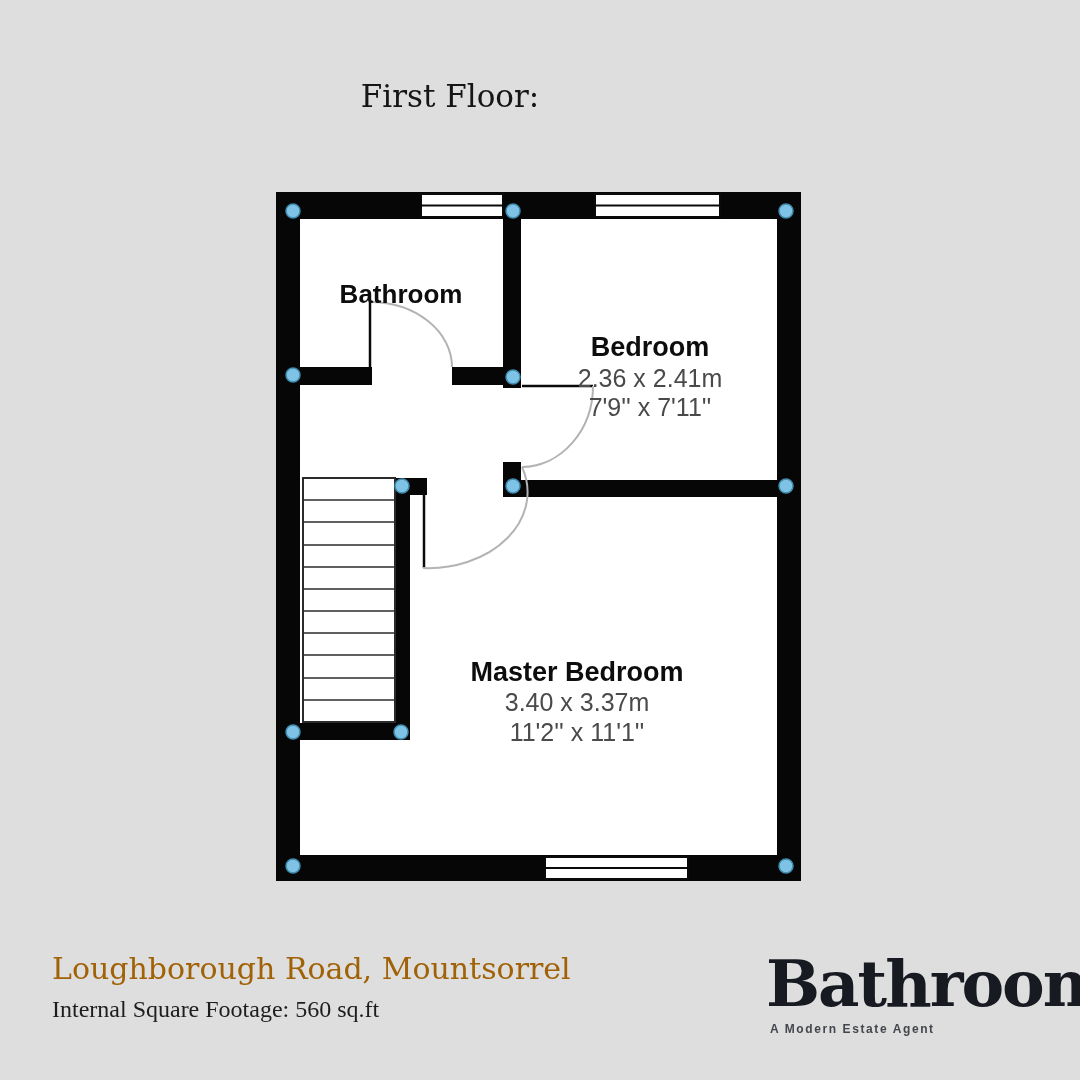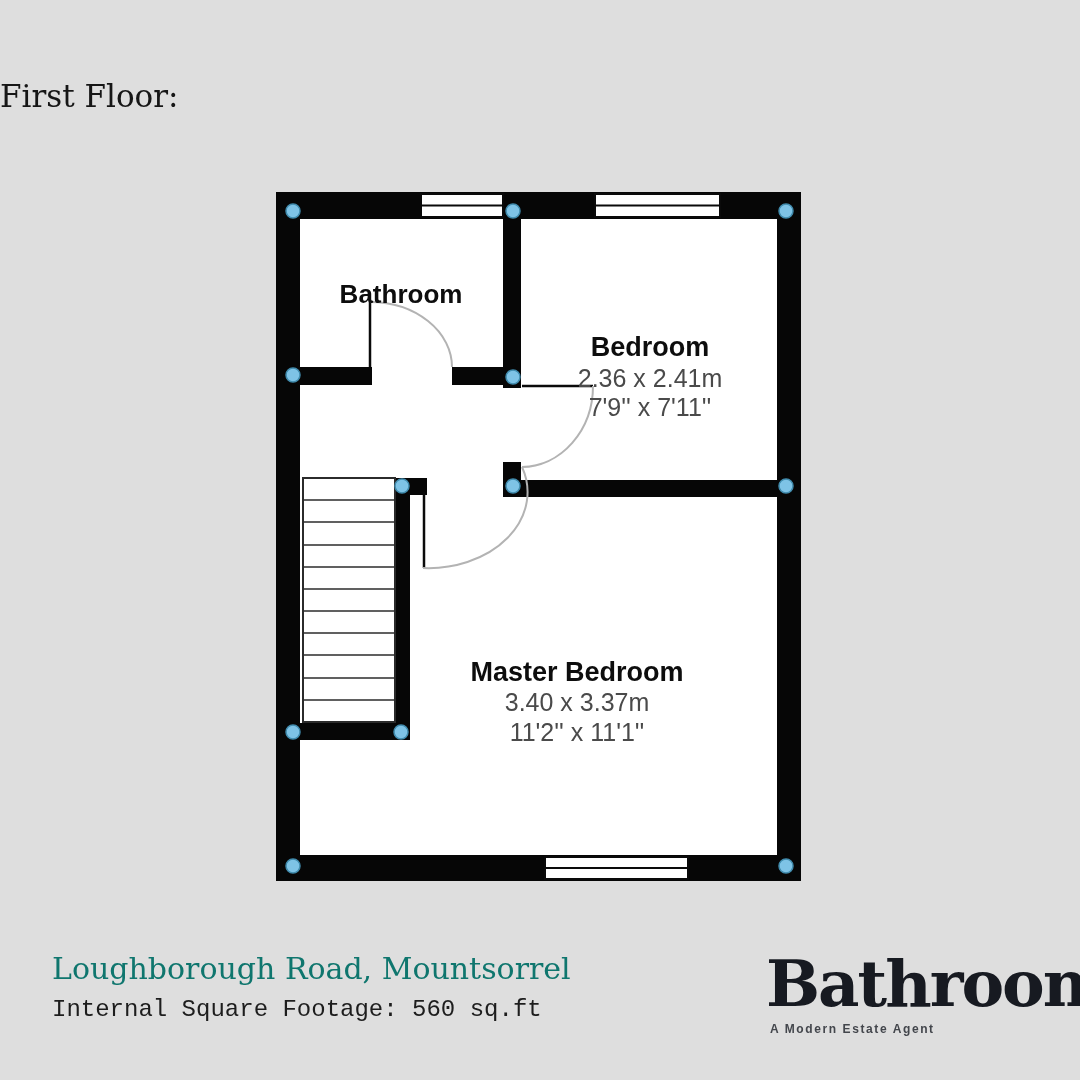--- a/index.html
+++ b/index.html
@@ -9,21 +9,21 @@
     height: 1080px;
     background: #dedede;
     overflow: hidden;
     font-family: "Liberation Sans", sans-serif;
   }
   .page-title {
     position: absolute;
     top: 78px;
     left: 0;
     width: 900px;
-    text-align: left;
+    text-align: center;
     font-family: "DejaVu Serif", serif;
     font-size: 31px;
     color: #161616;
   }
   svg.plan { position: absolute; left: 0; top: 0; }
 
   .wall { fill: #060606; }
   .floor { fill: #ffffff; }
   .window-pane { fill: #ffffff; stroke: #0a0a0a; stroke-width: 2; }
   .window-mid { stroke: #0a0a0a; stroke-width: 2; }
@@ -31,25 +31,25 @@
   .tread { stroke: #2b2b2b; stroke-width: 1.5; }
   .door-leaf { stroke: #0a0a0a; stroke-width: 2.5; }
   .door-arc { fill: none; stroke: #b3b3b3; stroke-width: 2; }
   .marker { stroke: #418cae; stroke-width: 1.5; }
   .room-name { font-family: "Liberation Sans", sans-serif; font-weight: bold; fill: #0d0d0d; }
   .room-dim  { font-family: "Liberation Sans", sans-serif; fill: #4a4a4a; }
 
   .footer-address {
     position: absolute; left: 52px; top: 951px;
     font-family: "DejaVu Serif", serif;
-    font-size: 30px; color: #0f766e;
+    font-size: 30px; color: #a16207;
   }
   .footer-sqft {
     position: absolute; left: 52px; top: 996px;
-    font-family: Liberation Mono, monospace;
+    font-family: Liberation Serif, serif;
     font-size: 24px; color: #1d1d1d;
   }
   .logo-wordmark {
     position: absolute; left: 766px; top: 952px;
     font-family: "DejaVu Serif", serif;
     font-weight: bold; font-size: 64px; line-height: 1;
     letter-spacing: -2px; color: #171a21;
   }
   .logo-tagline {
     position: absolute; left: 770px; top: 1022px;

